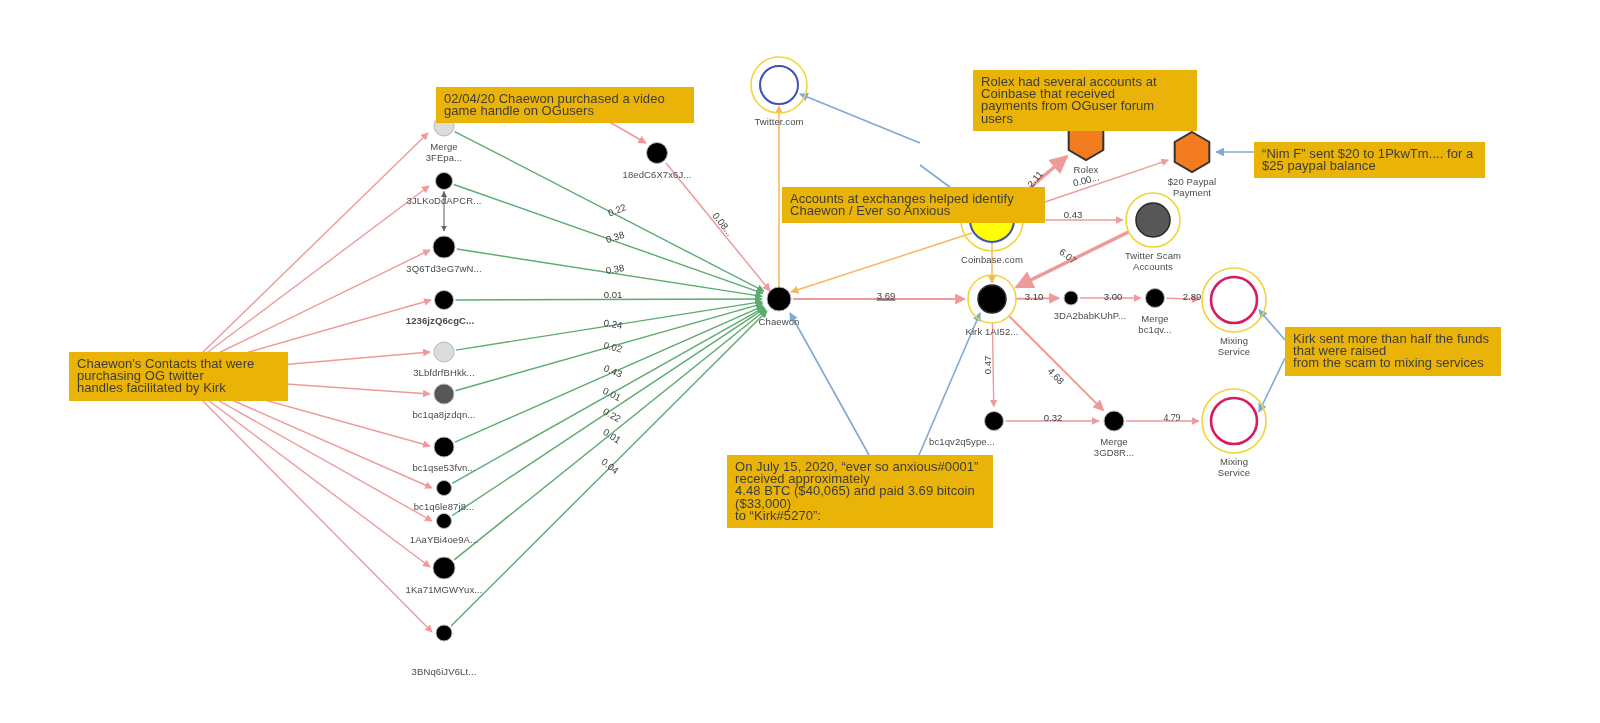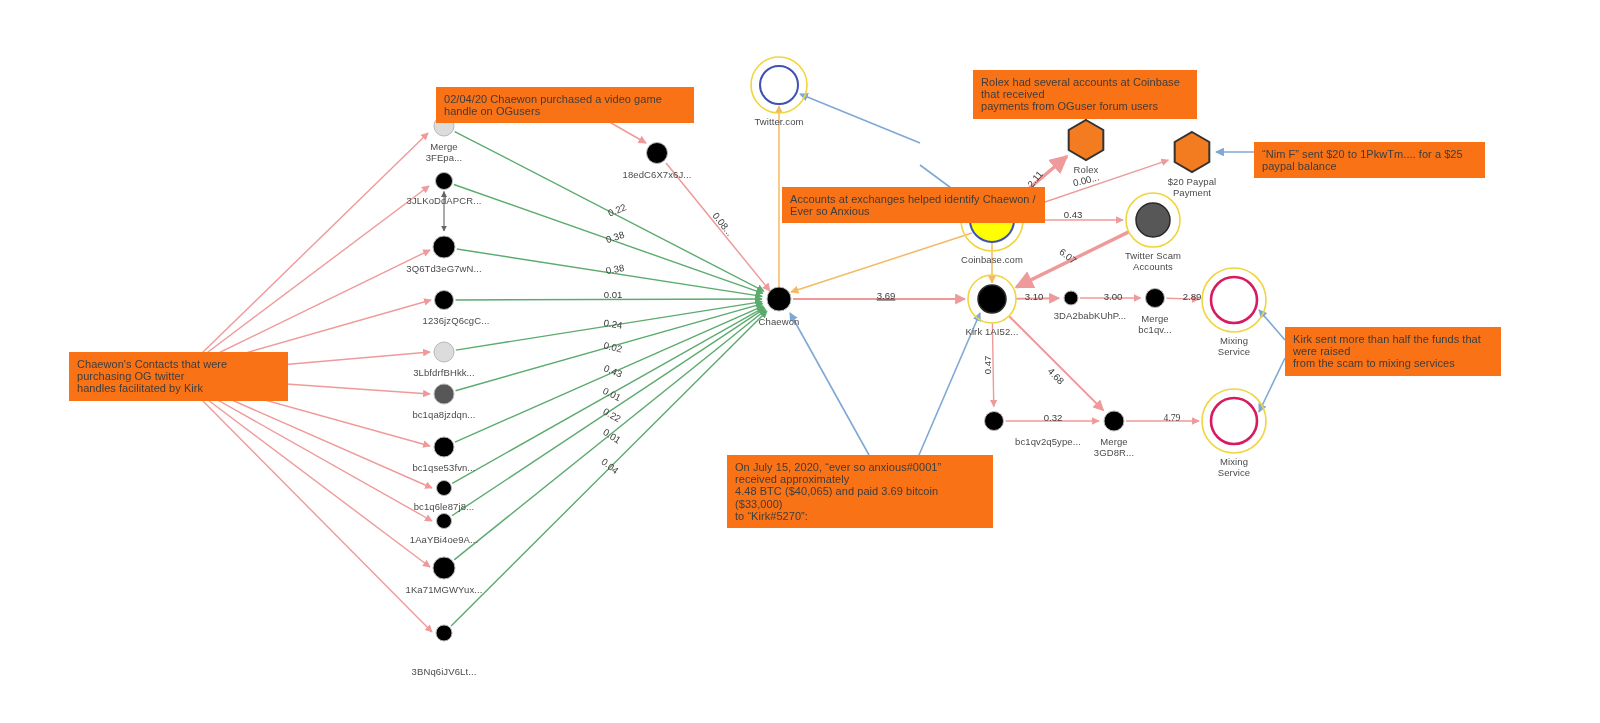--- a/index.html
+++ b/index.html
@@ -6,22 +6,22 @@
   html,body{margin:0;padding:0;background:#ffffff;}
   body{font-family:"Liberation Sans", sans-serif;}
   #stage{position:relative;width:1600px;height:723px;overflow:hidden;background:#fff;}
   svg#graph{position:absolute;left:0;top:0;width:1600px;height:723px;}
   .node-label{
     position:absolute; font-size:9.5px; color:#4a4a4a; text-align:center;
     line-height:11px; white-space:pre-line; transform:translateX(-50%);
     pointer-events:none; letter-spacing:.1px;
   }
   .annot{
-    position:absolute; background:#f97316; color:#3d3d3d;
-    font-size:11px; line-height:12.2px; padding:6px 8px;
+    position:absolute; background:#eab308; color:#3d3d3d;
+    font-size:13px; line-height:12.2px; padding:6px 8px;
     white-space:pre-line; box-sizing:border-box; letter-spacing:.05px;
   }
   .edge-label{
     position:absolute; font-size:9.6px; color:#3c3c3c;
     transform-origin:center center; white-space:nowrap; pointer-events:none;
   }
 </style>
 </head>
 <body>
 
@@ -176,21 +176,21 @@
           <circle cx="1234" cy="421" r="32" fill="none" stroke="#f0d53c" stroke-width="1.6"></circle>
           <circle cx="1234" cy="421" r="23" fill="#fff" stroke="#d81b60" stroke-width="2.6"></circle>
         </g>
       </g>
     </svg>
   <div id="labels">
       <div class="node-label" style="left: 444px; top: 141px; width: 120px;">Merge
 3FEpa...</div>
       <div class="node-label" style="left: 444px; top: 194.5px; width: 120px;">3JLKoDdAPCR...</div>
       <div class="node-label" style="left: 444px; top: 263px; width: 120px;">3Q6Td3eG7wN...</div>
-      <div class="node-label" style="left: 456px; top: 314.5px; width: 120px;">1236jzQ6cgC...</div>
+      <div class="node-label" style="left: 440px; top: 314.5px; width: 120px; font-weight: bold;">1236jzQ6cgC...</div>
       <div class="node-label" style="left: 444px; top: 367px; width: 120px;">3LbfdrfBHkk...</div>
       <div class="node-label" style="left: 444px; top: 409px; width: 120px;">bc1qa8jzdqn...</div>
       <div class="node-label" style="left: 444px; top: 462px; width: 120px;">bc1qse53fvn...</div>
       <div class="node-label" style="left: 444px; top: 500.5px; width: 120px;">bc1q6le87j8...</div>
       <div class="node-label" style="left: 444px; top: 533.5px; width: 120px;">1AaYBi4oe9A...</div>
       <div class="node-label" style="left: 444px; top: 584px; width: 120px;">1Ka71MGWYux...</div>
       <div class="node-label" style="left: 444px; top: 646px; width: 120px; margin-top: 20px;">3BNq6iJV6Lt...</div>
       <div class="node-label" style="left: 657px; top: 168.5px; width: 120px;">18edC6X7x6J...</div>
       <div class="node-label" style="left: 779px; top: 116px; width: 120px;">Twitter.com</div>
       <div class="node-label" style="left: 779px; top: 316px; width: 120px;">Chaewon</div>
@@ -199,21 +199,21 @@
       <div class="node-label" style="left: 1192px; top: 176px; width: 120px;">$20 Paypal
 Payment</div>
       <div class="node-label" style="left: 1153px; top: 250px; width: 120px;">Twitter Scam
 Accounts</div>
       <div class="node-label" style="left: 992px; top: 326px; width: 120px;">Kirk 1AI52...</div>
       <div class="node-label" style="left: 1090px; top: 310px; width: 120px;">3DA2babKUhP...</div>
       <div class="node-label" style="left: 1155px; top: 312.5px; width: 120px;">Merge
 bc1qv...</div>
       <div class="node-label" style="left: 1234px; top: 335px; width: 120px;">Mixing
 Service</div>
-      <div class="node-label" style="left: 1048px; top: 435.5px; width: 120px;">bc1qv2q5ype...</div>
+      <div class="node-label" style="left: 962px; top: 435.5px; width: 120px;">bc1qv2q5ype...</div>
       <div class="node-label" style="left: 1114px; top: 436px; width: 120px;">Merge
 3GD8R...</div>
       <div class="node-label" style="left: 1234px; top: 456px; width: 120px;">Mixing
 Service</div>
       <div class="edge-label" style="left: 617px; top: 210px; transform: translate(-50%, -50%) rotate(-23deg);">0.22</div>
       <div class="edge-label" style="left: 615px; top: 237px; transform: translate(-50%, -50%) rotate(-18deg);">0.38</div>
       <div class="edge-label" style="left: 615px; top: 269px; transform: translate(-50%, -50%) rotate(-10deg);">0.38</div>
       <div class="edge-label" style="left: 613px; top: 294px; transform: translate(-50%, -50%) rotate(0deg);">0.01</div>
       <div class="edge-label" style="left: 613px; top: 324px; transform: translate(-50%, -50%) rotate(9deg);">0.24</div>
       <div class="edge-label" style="left: 613px; top: 347px; transform: translate(-50%, -50%) rotate(14deg);">0.02</div>

